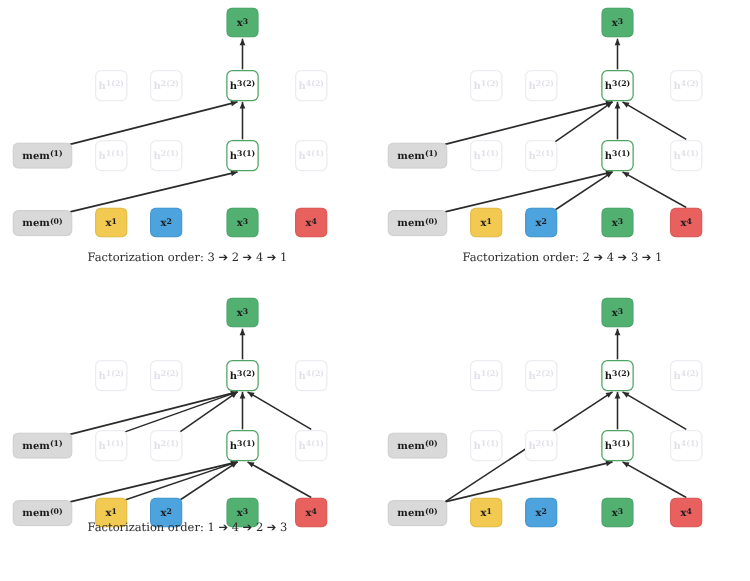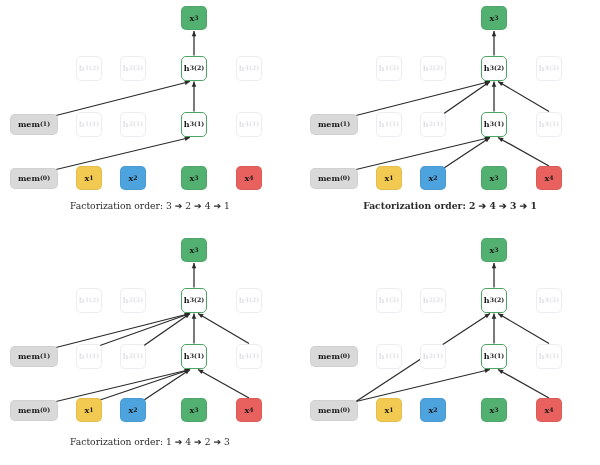--- a/index.html
+++ b/index.html
@@ -259,21 +259,21 @@
         <sub>2</sub>
       </div>
       <div class="node node-x" style="left: 181px; top: 166px; background: rgb(82, 176, 113);">
         <span>x</span>
         <sub>3</sub>
       </div>
       <div class="node node-x" style="left: 236px; top: 166px; background: rgb(232, 97, 94);">
         <span>x</span>
         <sub>4</sub>
       </div>
-      <div class="caption" style="top: 200px; font-weight: bold;">Factorization order: 2 ➔ 4 ➔ 3 ➔ 1</div>
+      <div class="caption" style="top: 200px;">Factorization order: 2 ➔ 4 ➔ 3 ➔ 1</div>
     </div>
     <div class="panel" style="left: 0px; top: 232px;">
       <svg class="panel-canvas" viewBox="0 0 300 232">
         <line x1="56" y1="169.5" x2="190" y2="137.5" stroke="#2b2b2b" stroke-width="1.25"></line>
         <polygon points="190,137.5 184.40798702950622,136.47073281514014 185.47645056696297,140.94492387824033" fill="#2b2b2b"></polygon>
         <line x1="100" y1="168" x2="190" y2="137.5" stroke="#2b2b2b" stroke-width="1.25"></line>
         <polygon points="190,137.5 184.3369100775378,136.9906744360361 185.81332281770588,141.34730219390912" fill="#2b2b2b"></polygon>
         <line x1="144" y1="168" x2="190" y2="137.5" stroke="#2b2b2b" stroke-width="1.25"></line>
         <polygon points="190,137.5 184.3951067014637,138.45664576099148 186.93710291864375,142.2904761213286" fill="#2b2b2b"></polygon>
         <line x1="249" y1="166" x2="198" y2="137.5" stroke="#2b2b2b" stroke-width="1.25"></line>
@@ -352,21 +352,21 @@
         <sub>2</sub>
       </div>
       <div class="node node-x" style="left: 181px; top: 166px; background: rgb(82, 176, 113);">
         <span>x</span>
         <sub>3</sub>
       </div>
       <div class="node node-x" style="left: 236px; top: 166px; background: rgb(232, 97, 94);">
         <span>x</span>
         <sub>4</sub>
       </div>
-      <div class="caption" style="top: 204px;">Factorization order: 1 ➔ 4 ➔ 2 ➔ 3</div>
+      <div class="caption" style="top: 184px;">Factorization order: 1 ➔ 4 ➔ 2 ➔ 3</div>
     </div>
     <div class="panel" style="left: 300px; top: 232px;">
       <svg class="panel-canvas" viewBox="0 0 300 232">
         <line x1="56" y1="169.5" x2="190" y2="137.5" stroke="#2b2b2b" stroke-width="1.25"></line>
         <polygon points="190,137.5 184.40798702950622,136.47073281514014 185.47645056696297,140.94492387824033" fill="#2b2b2b"></polygon>
         <line x1="249" y1="166" x2="198" y2="137.5" stroke="#2b2b2b" stroke-width="1.25"></line>
         <polygon points="198,137.5 201.41731698448442,142.0444410687734 203.66129522974316,138.02890105094198" fill="#2b2b2b"></polygon>
         <line x1="56" y1="169.5" x2="190" y2="81.5" stroke="#2b2b2b" stroke-width="1.25"></line>
         <polygon points="190,81.5 184.39094450892617,82.4319315951584 186.9160175324879,86.27692915376372" fill="#2b2b2b"></polygon>
         <line x1="194" y1="111.5" x2="194" y2="81.5" stroke="#2b2b2b" stroke-width="1.25"></line>

